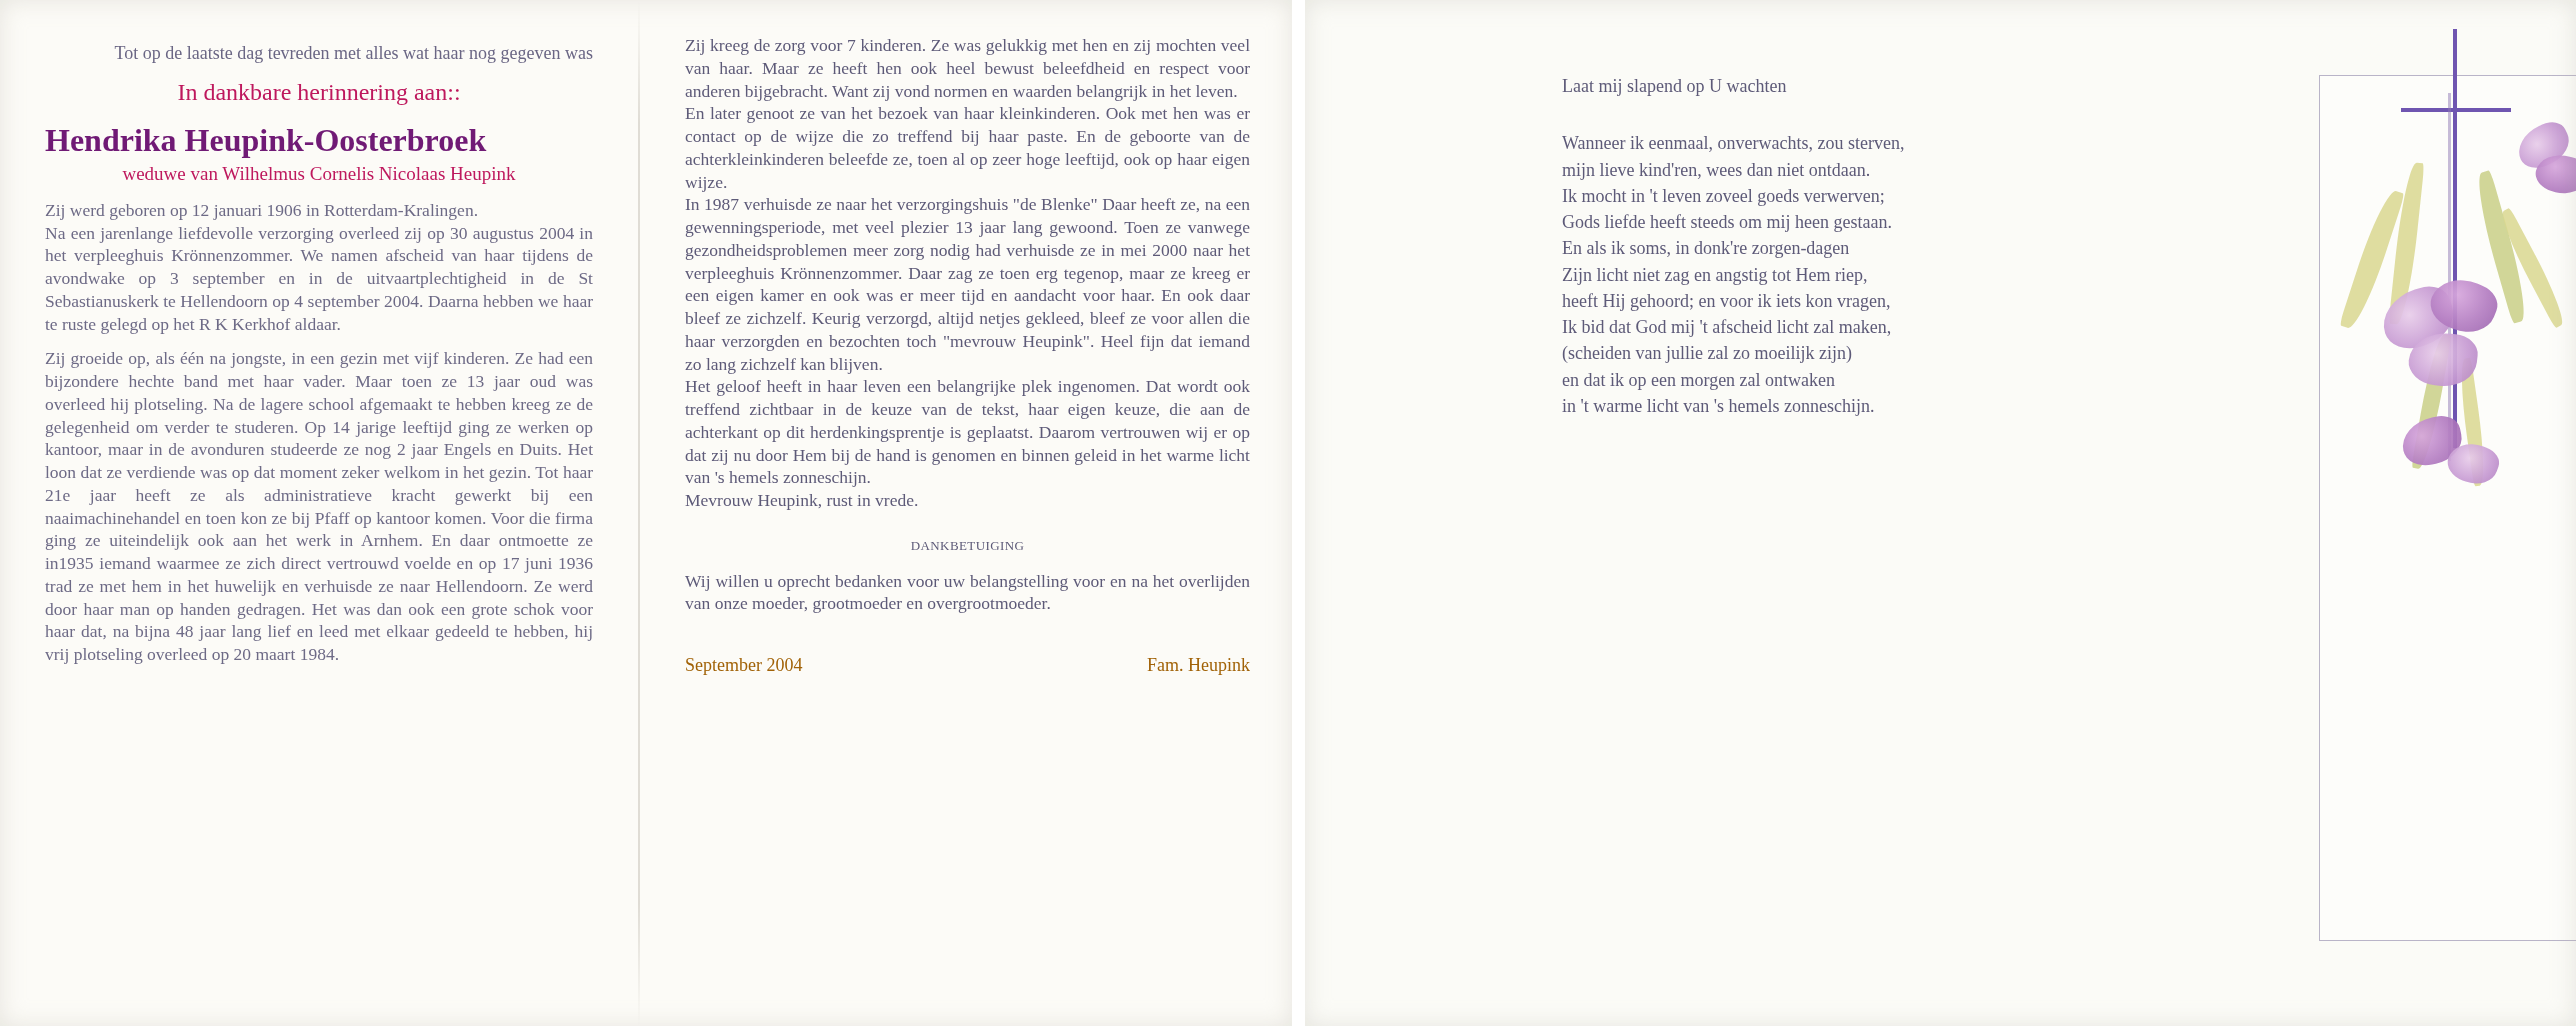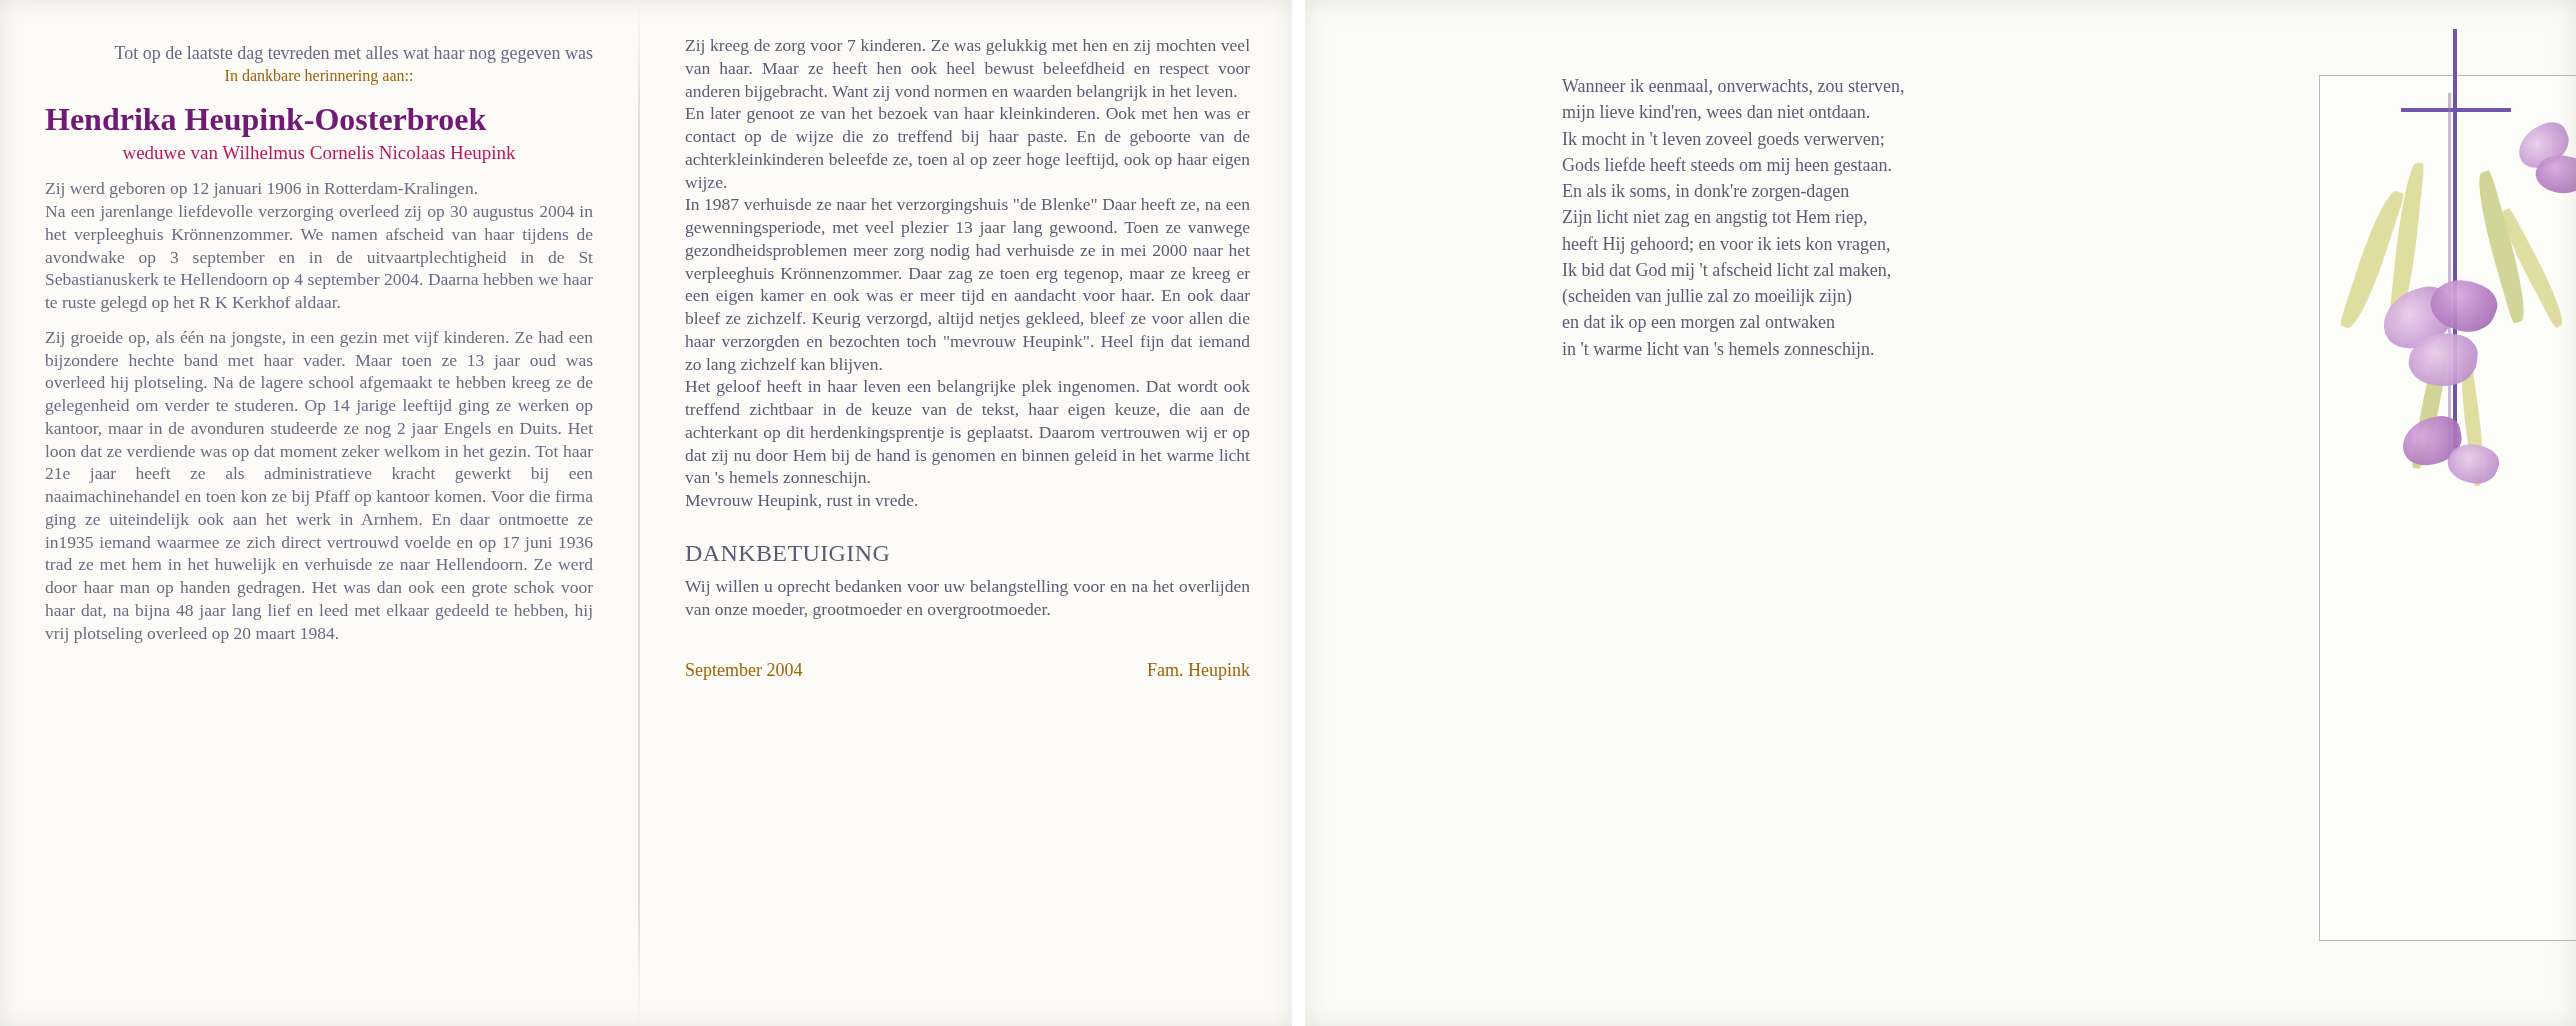--- a/index.html
+++ b/index.html
@@ -82,37 +82,37 @@
     text-align: center;
     margin-bottom: 12px;
   }
   .intro-line {
     font-size: 18px;
     color: #6a6684;
     text-align: right;
     line-height: 1.35;
   }
   .intro-line2 {
-    font-size: 16px;
-    color: #a16207;
+    font-size: 24px;
+    color: #be185d;
     text-align: center;
-    margin-top: 1px;
+    margin-top: 12px;
   }
   p.para {
     margin: 0 0 12px 0;
   }
   p.para.tight { margin-bottom: 0; }
 
   .dank-head {
     margin-top: 26px;
-    margin-bottom: 6px;
-    font-size: 24px;
+    margin-bottom: 15px;
+    font-size: 13px;
     letter-spacing: 0.4px;
     color: #5d5a78;
-    text-align: left;
+    text-align: center;
   }
   .signature-row {
     display: flex;
     justify-content: space-between;
     margin-top: 39px;
     font-size: 18px;
     color: #a16207;
   }
 
   
@@ -215,20 +215,21 @@
         <span>Fam. Heupink</span>
       </div>
     </div>
   </div>
 
   <div class="gap"></div>
 
   <div class="card card-right">
 
     <div class="poem">
+      <div class="lead">Laat mij slapend op U wachten</div>
       <div class="verse">
         <div>Wanneer ik eenmaal, onverwachts, zou sterven,</div>
         <div>mijn lieve kind'ren, wees dan niet ontdaan.</div>
         <div>Ik mocht in 't leven zoveel goeds verwerven;</div>
         <div>Gods liefde heeft steeds om mij heen gestaan.</div>
         <div>En als ik soms, in donk're zorgen-dagen</div>
         <div>Zijn licht niet zag en angstig tot Hem riep,</div>
         <div>heeft Hij gehoord; en voor ik iets kon vragen,</div>
         <div>Ik bid dat God mij 't afscheid licht zal maken,</div>
         <div>(scheiden van jullie zal zo moeilijk zijn)</div>

